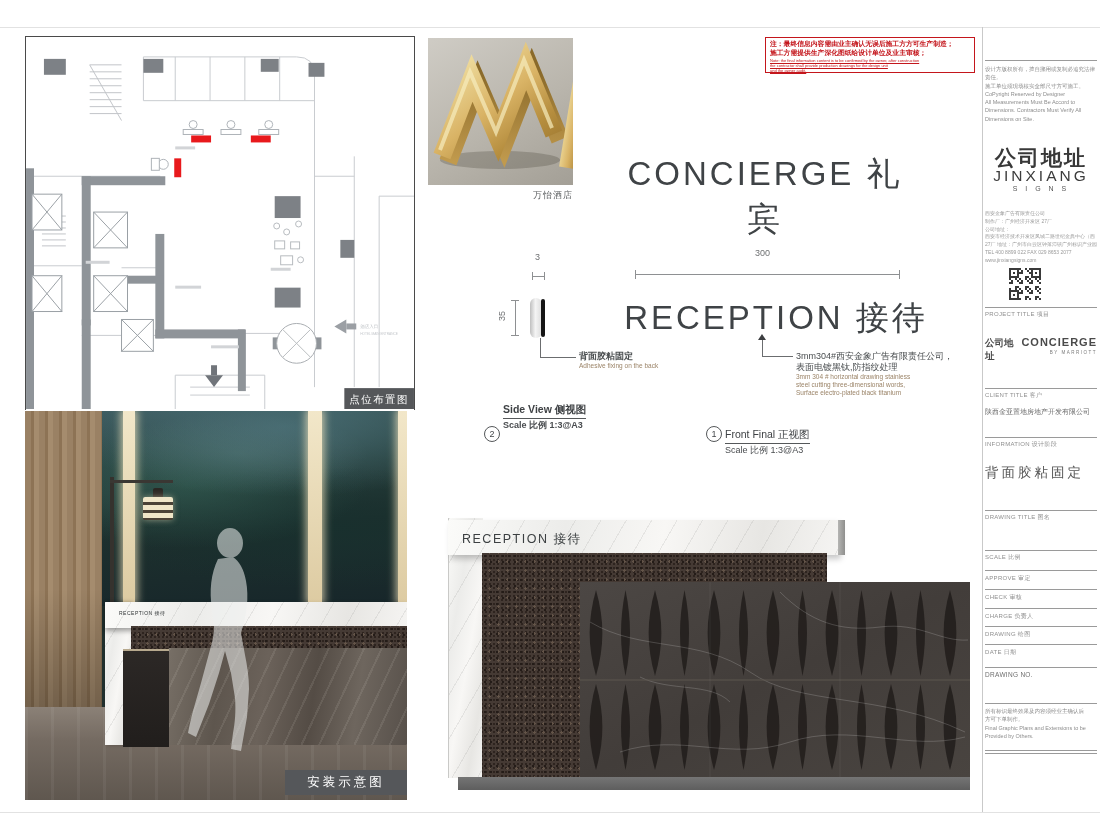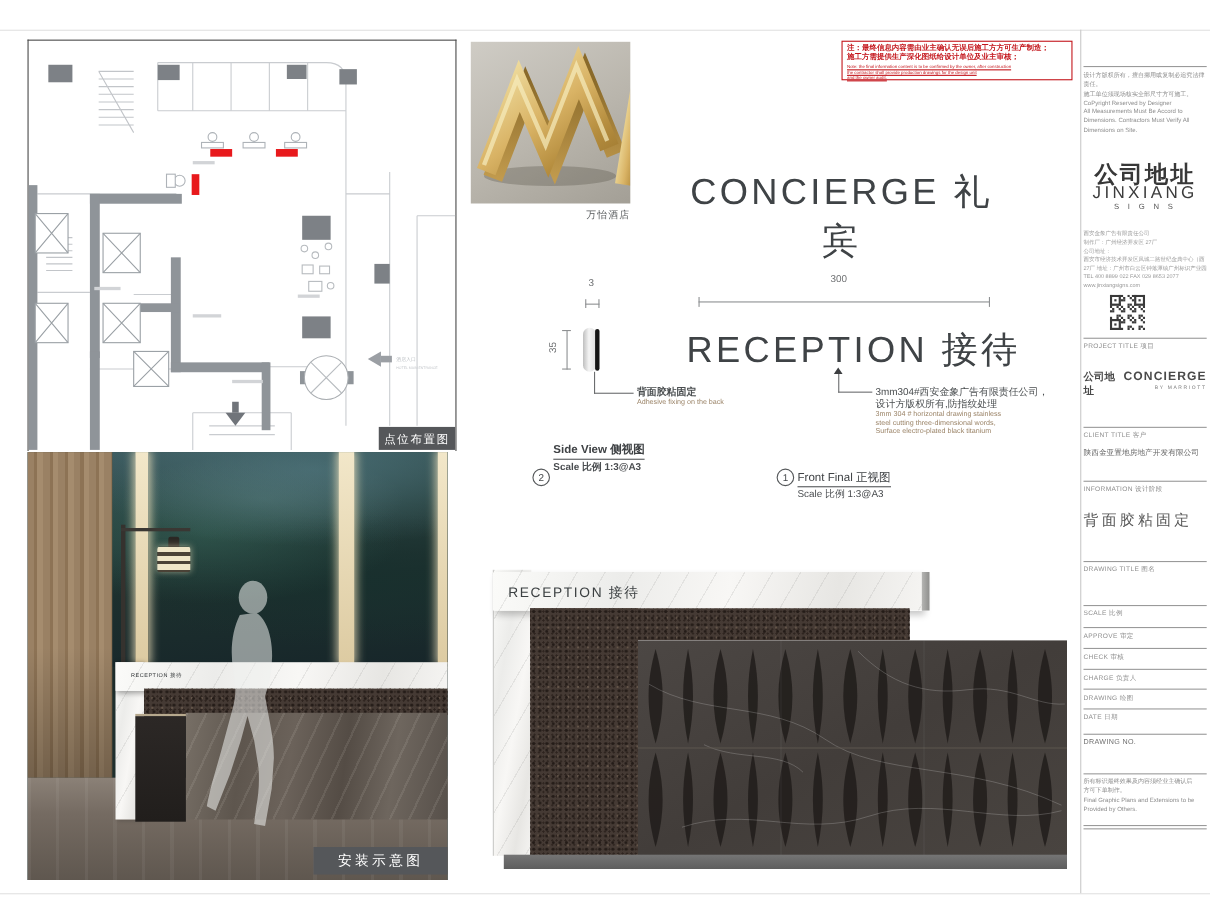--- a/index.html
+++ b/index.html
@@ -272,21 +272,21 @@
 
   <div class="abs" style="left:540px;top:338px;width:1px;height:20px;background:#6b6d6f;"></div>
   <div class="abs" style="left:540px;top:357px;width:36px;height:1px;background:#6b6d6f;"></div>
   <div class="abs callout-cn" style="left:579px;top:350px;font-weight:bold;">背面胶粘固定</div>
   <div class="abs callout-en" style="left:579px;top:362px;">Adhesive fixing on the back</div>
 
   <div class="abs" style="left:758px;top:334px;width:0;height:0;border-left:4px solid transparent;border-right:4px solid transparent;border-bottom:6px solid #3c3e40;"></div>
   <div class="abs" style="left:762px;top:340px;width:1px;height:17px;background:#6b6d6f;"></div>
   <div class="abs" style="left:762px;top:356px;width:31px;height:1px;background:#6b6d6f;"></div>
   <div class="abs callout-cn" style="left:796px;top:350px;">3mm304#西安金象广告有限责任公司，</div>
-  <div class="abs callout-cn" style="left:796px;top:361px;">设计方版权所有,防指纹处理</div>
+  <div class="abs callout-cn" style="left:796px;top:361px;">表面电镀黑钛,防指纹处理</div>
   <div class="abs callout-en" style="left:796px;top:373px;">3mm 304 # horizontal drawing stainless</div>
   <div class="abs callout-en" style="left:796px;top:381px;">steel cutting three-dimensional words,</div>
   <div class="abs callout-en" style="left:796px;top:389px;">Surface electro-plated black titanium</div>
 
   <div class="view-circle" style="left:484px;top:426px;">2</div>
   <div class="abs" style="left:503px;top:399px;font-weight:bold;">
     <span class="view-title">Side View  侧视图</span>
     <div class="view-scale"><span>Scale 比例</span>
       <span>1:3@A3</span></div>
   </div>

